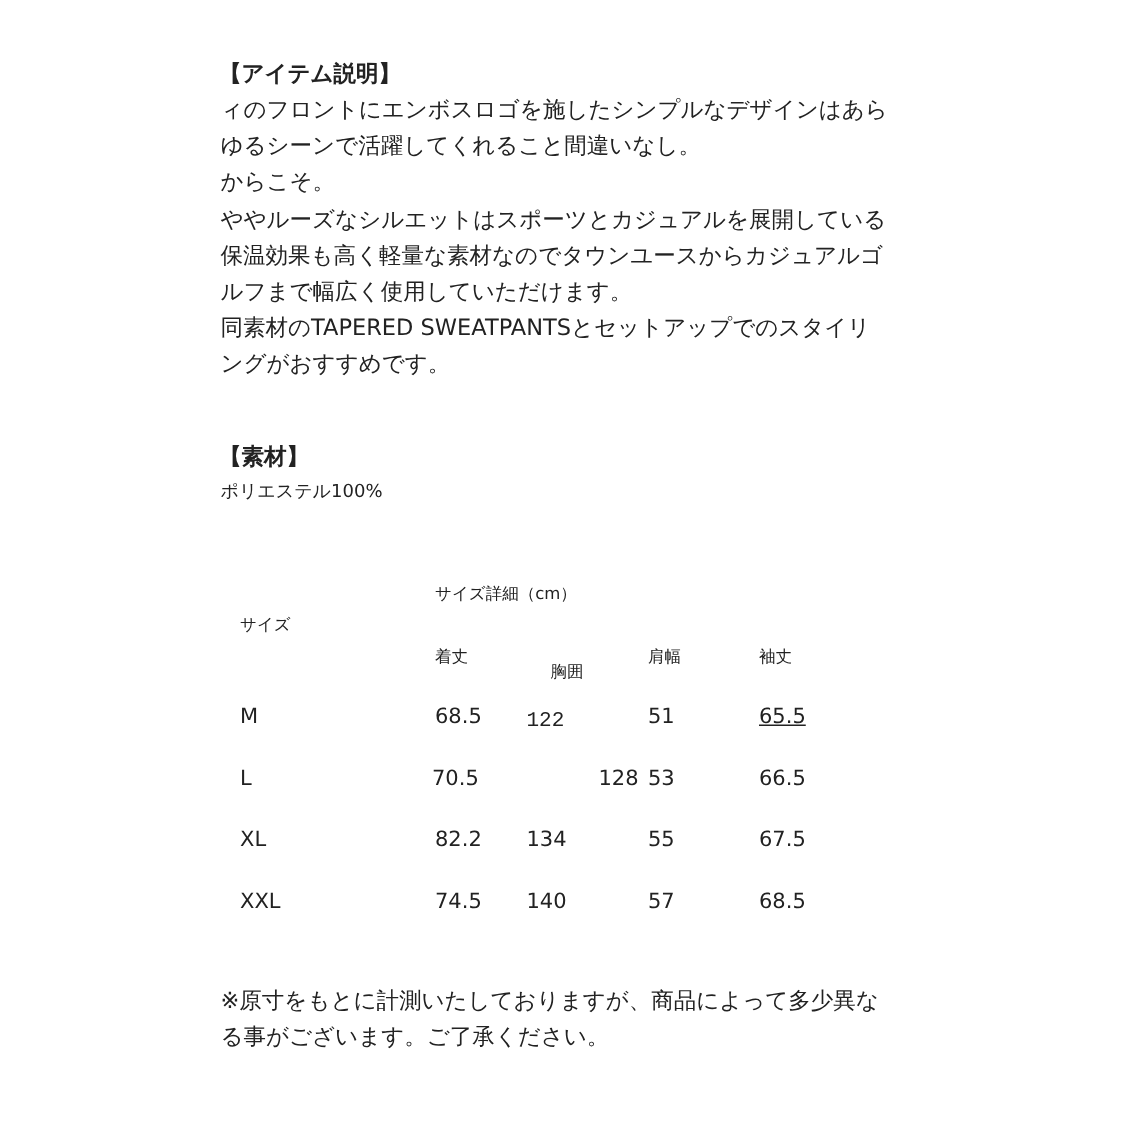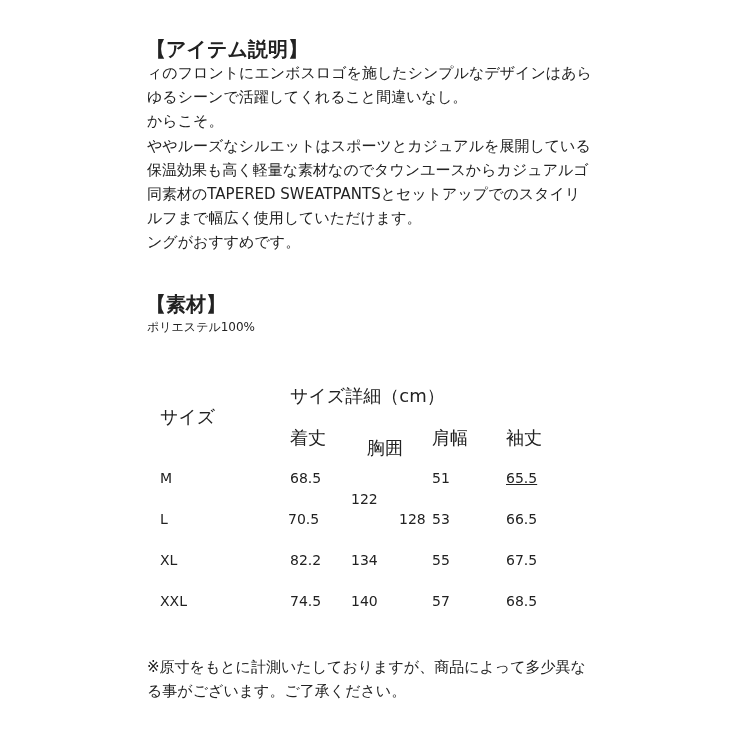--- a/index.html
+++ b/index.html
@@ -1,56 +1,56 @@
 <!DOCTYPE html>
 <html><head>
 <meta charset="utf-8">
 <style>
   html, body { margin:0; padding:0; background:#ffffff; }
   body { width:750px; height:750px; position:relative; overflow:hidden;
          font-family:"DejaVu Sans","Liberation Sans",sans-serif; color:#222; }
-  .heading { position:absolute; left:146px; font-size:20px; font-weight:bold; line-height:24px; }
+  .heading { position:absolute; left:146px; font-size:15px; font-weight:bold; line-height:24px; }
   .para { position:absolute; left:147px; width:440px; font-size:15px; line-height:24.2px; }
   .para div { white-space:nowrap; }
   .material { position:absolute; left:147px; top:318px; font-size:12px; line-height:18px; }
-  .cell { position:absolute; font-size:18px; line-height:18px; white-space:nowrap; }
+  .cell { position:absolute; font-size:11px; line-height:18px; white-space:nowrap; }
   .num { font-family:"DejaVu Sans","Liberation Sans",sans-serif; font-size:14px; }
   .note { position:absolute; left:147px; top:655px; font-size:15px; line-height:24px; width:440px; }
   .note div { white-space:nowrap; }
 </style>
 </head>
 <body>
 
 <div class="heading" style="top:37px;">【アイテム説明】</div>
 <div class="para" style="top:61px;">
   <div>ィのフロントにエンボスロゴを施したシンプルなデザインはあら</div>
   <div>ゆるシーンで活躍してくれること間違いなし。</div>
   <div>からこそ。</div>
   <div>ややルーズなシルエットはスポーツとカジュアルを展開している</div>
   <div>保温効果も高く軽量な素材なのでタウンユースからカジュアルゴ</div>
+  <div>ルフまで幅広く使用していただけます。</div>
   <div>同素材のTAPERED SWEATPANTSとセットアップでのスタイリ</div>
-  <div>ルフまで幅広く使用していただけます。</div>
   <div>ングがおすすめです。</div>
 </div>
 
 <div class="heading" style="top:292px;">【素材】</div>
 <div class="material">ポリエステル100%</div>
 
 <div>
   <div class="cell" style="left:160px;top:408px;text-align:right;">サイズ</div>
   <div class="cell" style="left:290px;top:387px;">サイズ詳細（cm）</div>
   <div class="cell" style="left:290px;top:429px;">着丈</div>
   <div class="cell" style="left:367px;top:429px;margin-top:10px;">胸囲</div>
   <div class="cell" style="left:432px;top:429px;">肩幅</div>
   <div class="cell" style="left:506px;top:429px;">袖丈</div>
 
   <div>
     <div class="cell num" style="left:160px;top:469px;">M</div>
     <div class="cell num" style="left:290px;top:469px;">68.5</div>
-    <div class="cell num" style="left:351px;top:490px;">122</div>
+    <div class="cell num" style="left:351px;top:472px;font-family:Liberation Mono, monospace;">122</div>
     <div class="cell num" style="left:432px;top:469px;">51</div>
     <div class="cell num" style="left:506px;top:469px;text-decoration:underline;">65.5</div>
   </div>
   <div>
     <div class="cell num" style="left:160px;top:510px;">L</div>
     <div class="cell num" style="left:288px;top:510px;">70.5</div>
     <div class="cell num" style="left:351px;top:510px;margin-left:48px;">128</div>
     <div class="cell num" style="left:432px;top:510px;">53</div>
     <div class="cell num" style="left:506px;top:510px;">66.5</div>
   </div>

